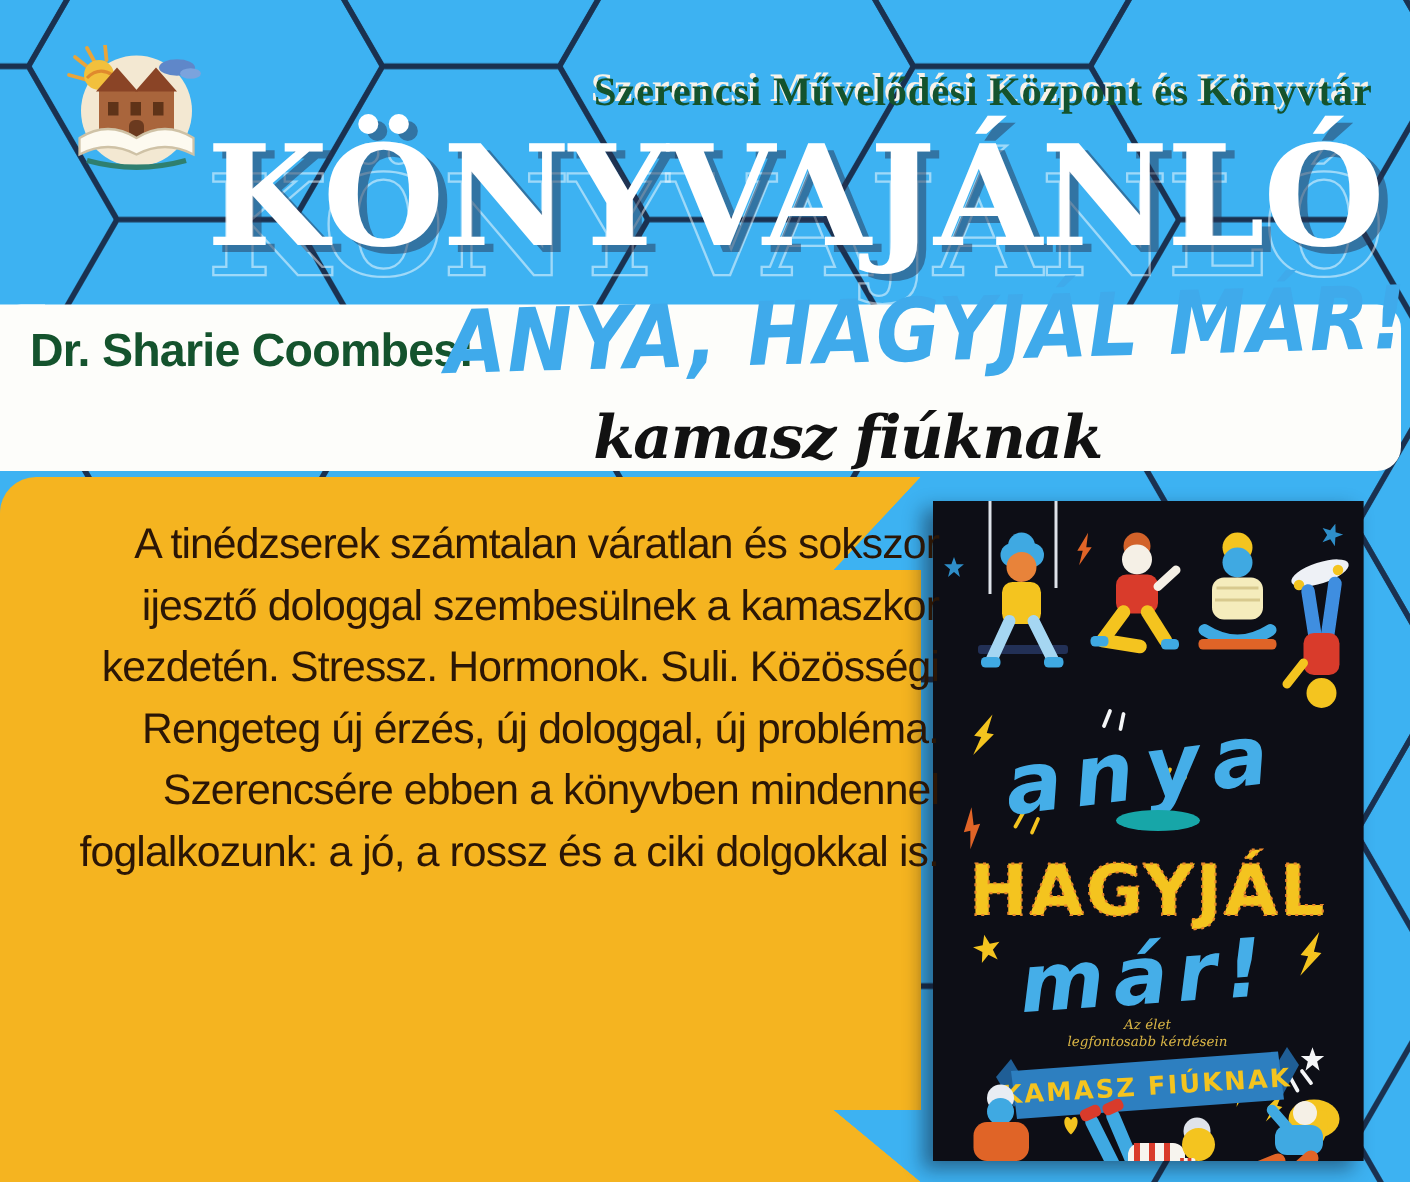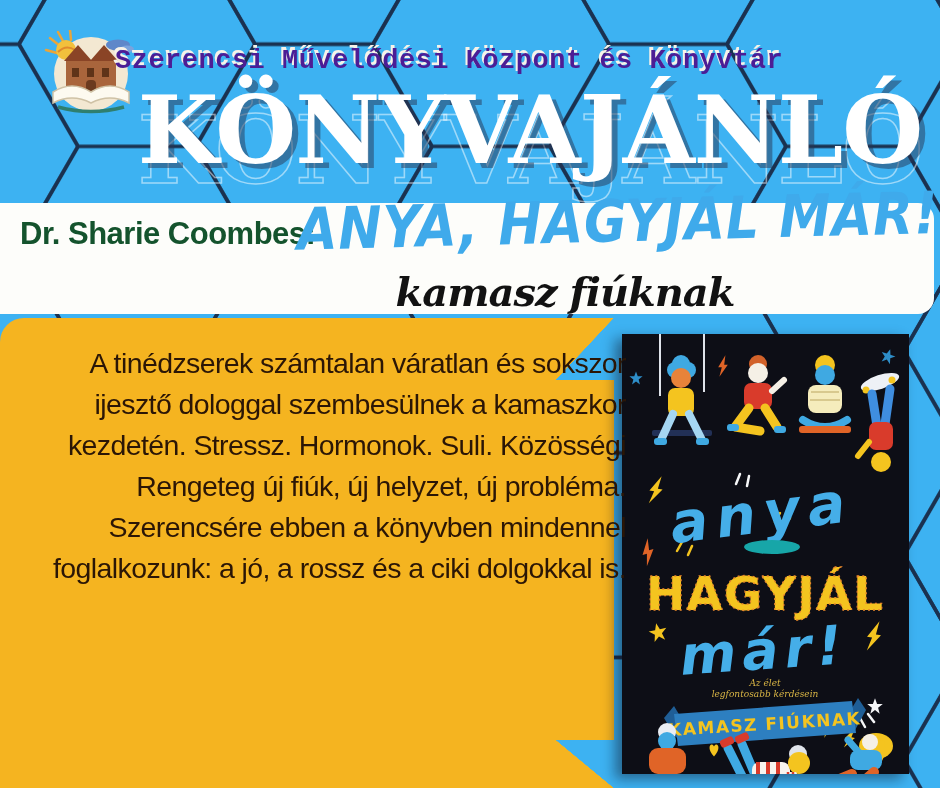--- a/index.html
+++ b/index.html
@@ -6,22 +6,22 @@
   body { width:940px; height:788px; overflow:hidden; font-family:"Liberation Sans", sans-serif; }
   .canvas { position:relative; width:940px; height:788px; background:#3db2f2; overflow:hidden; }
 
   .hex-bg { position:absolute; left:0; top:0; z-index:0; }
 
   
   .logo { position:absolute; left:44px; top:30px; width:94px; height:90px; z-index:3; }
 
   .org-line {
     position:absolute; left:115px; top:46px; width:800px; z-index:3;
-    font-family:Liberation Mono, monospace; font-weight:bold;
-    font-size:27px; text-align:left; color:#4c1d95;
+    font-family:Liberation Serif, serif; font-weight:bold;
+    font-size:27px; text-align:right; color:#14532d;
     text-shadow:-2px -3px 0 #f7f2e9; letter-spacing:0.5px; white-space:nowrap;
   }
   .main-title {
     position:absolute; left:120px; top:80px; width:820px; z-index:3;
     font-family:"DejaVu Serif","Liberation Serif",serif; font-weight:bold;
     font-size:93px; line-height:1.1; text-align:center; color:#ffffff;
     text-shadow:6px 5px 0 rgba(40,53,84,0.50); white-space:nowrap; letter-spacing:-1px;
   }
   .main-title-echo {
     position:absolute; left:120px; top:100px; width:820px; z-index:1;
@@ -135,21 +135,21 @@
   <div class="audience">kamasz fiúknak</div>
 
   <div class="yellow-panel"></div>
   <div class="bevel bevel-top"></div>
   <div class="bevel bevel-bottom"></div>
 
   <div class="description">
     <div class="line">A tinédzserek számtalan váratlan és sokszor</div>
     <div class="line">ijesztő dologgal szembesülnek a kamaszkor</div>
     <div class="line">kezdetén. Stressz. Hormonok. Suli. Közösségi</div>
-    <div class="line">Rengeteg új fiúk, új helyzet, új probléma.</div>
+    <div class="line">Rengeteg új érzés, új dologgal, új probléma.</div>
     <div class="line">Szerencsére ebben a könyvben mindennel</div>
     <div class="line">foglalkozunk: a jó, a rossz és a ciki dolgokkal is.</div>
   </div>
 
   <div class="cover">
     <svg viewBox="0 0 287 440" width="287" height="440">
       <rect x="0" y="0" width="287" height="440" fill="#0d0e16"></rect>
 
       <g>
         <path d="M0,-6 L1.6,-1.6 6,-1.6 2.4,1.3 3.6,6 0,3.1 -3.6,6 -2.4,1.3 -6,-1.6 -1.6,-1.6 Z" transform="translate(14,44) scale(1.1)" fill="#2e8ec9"></path>

